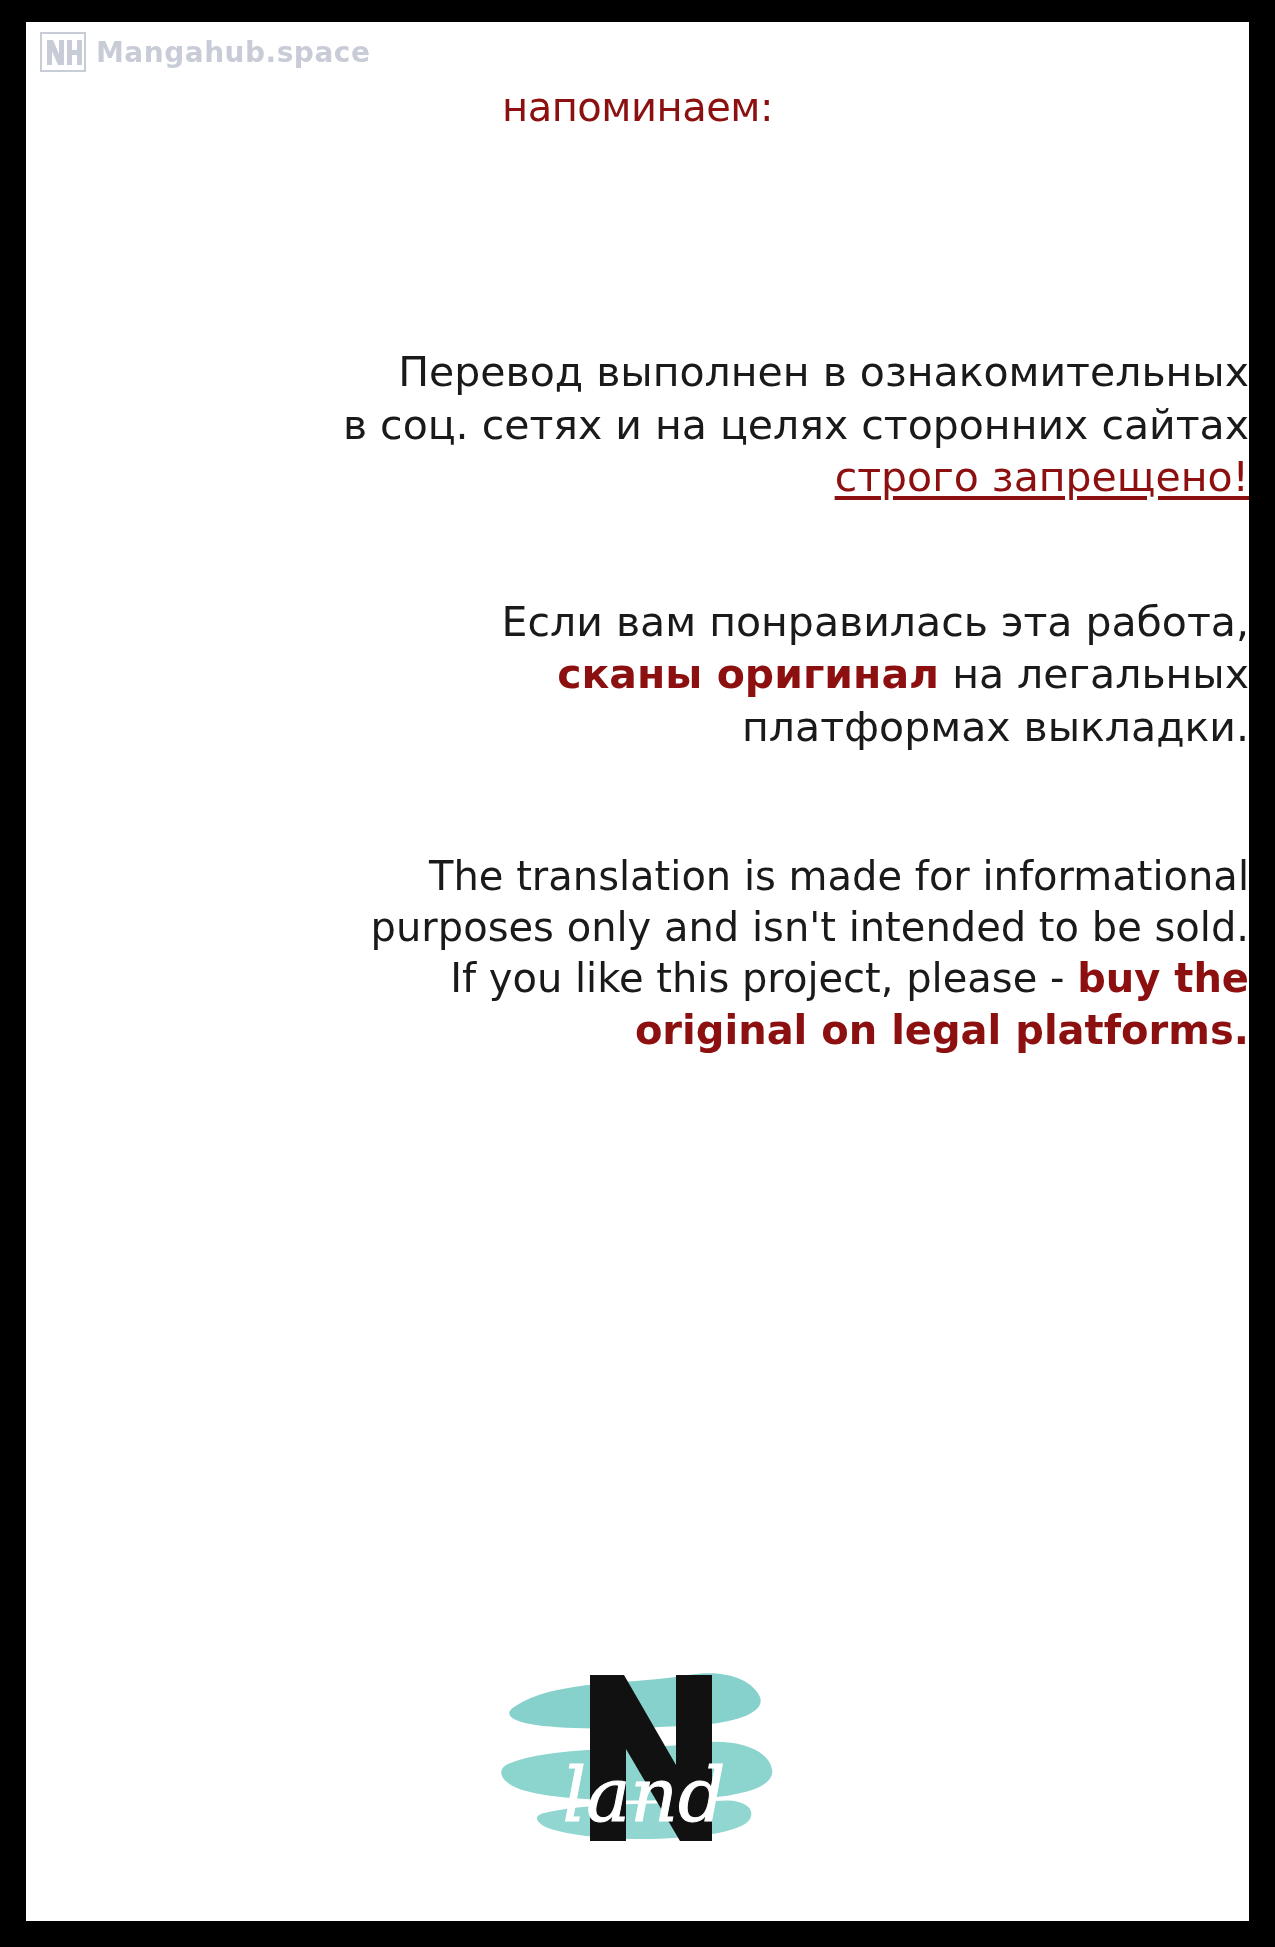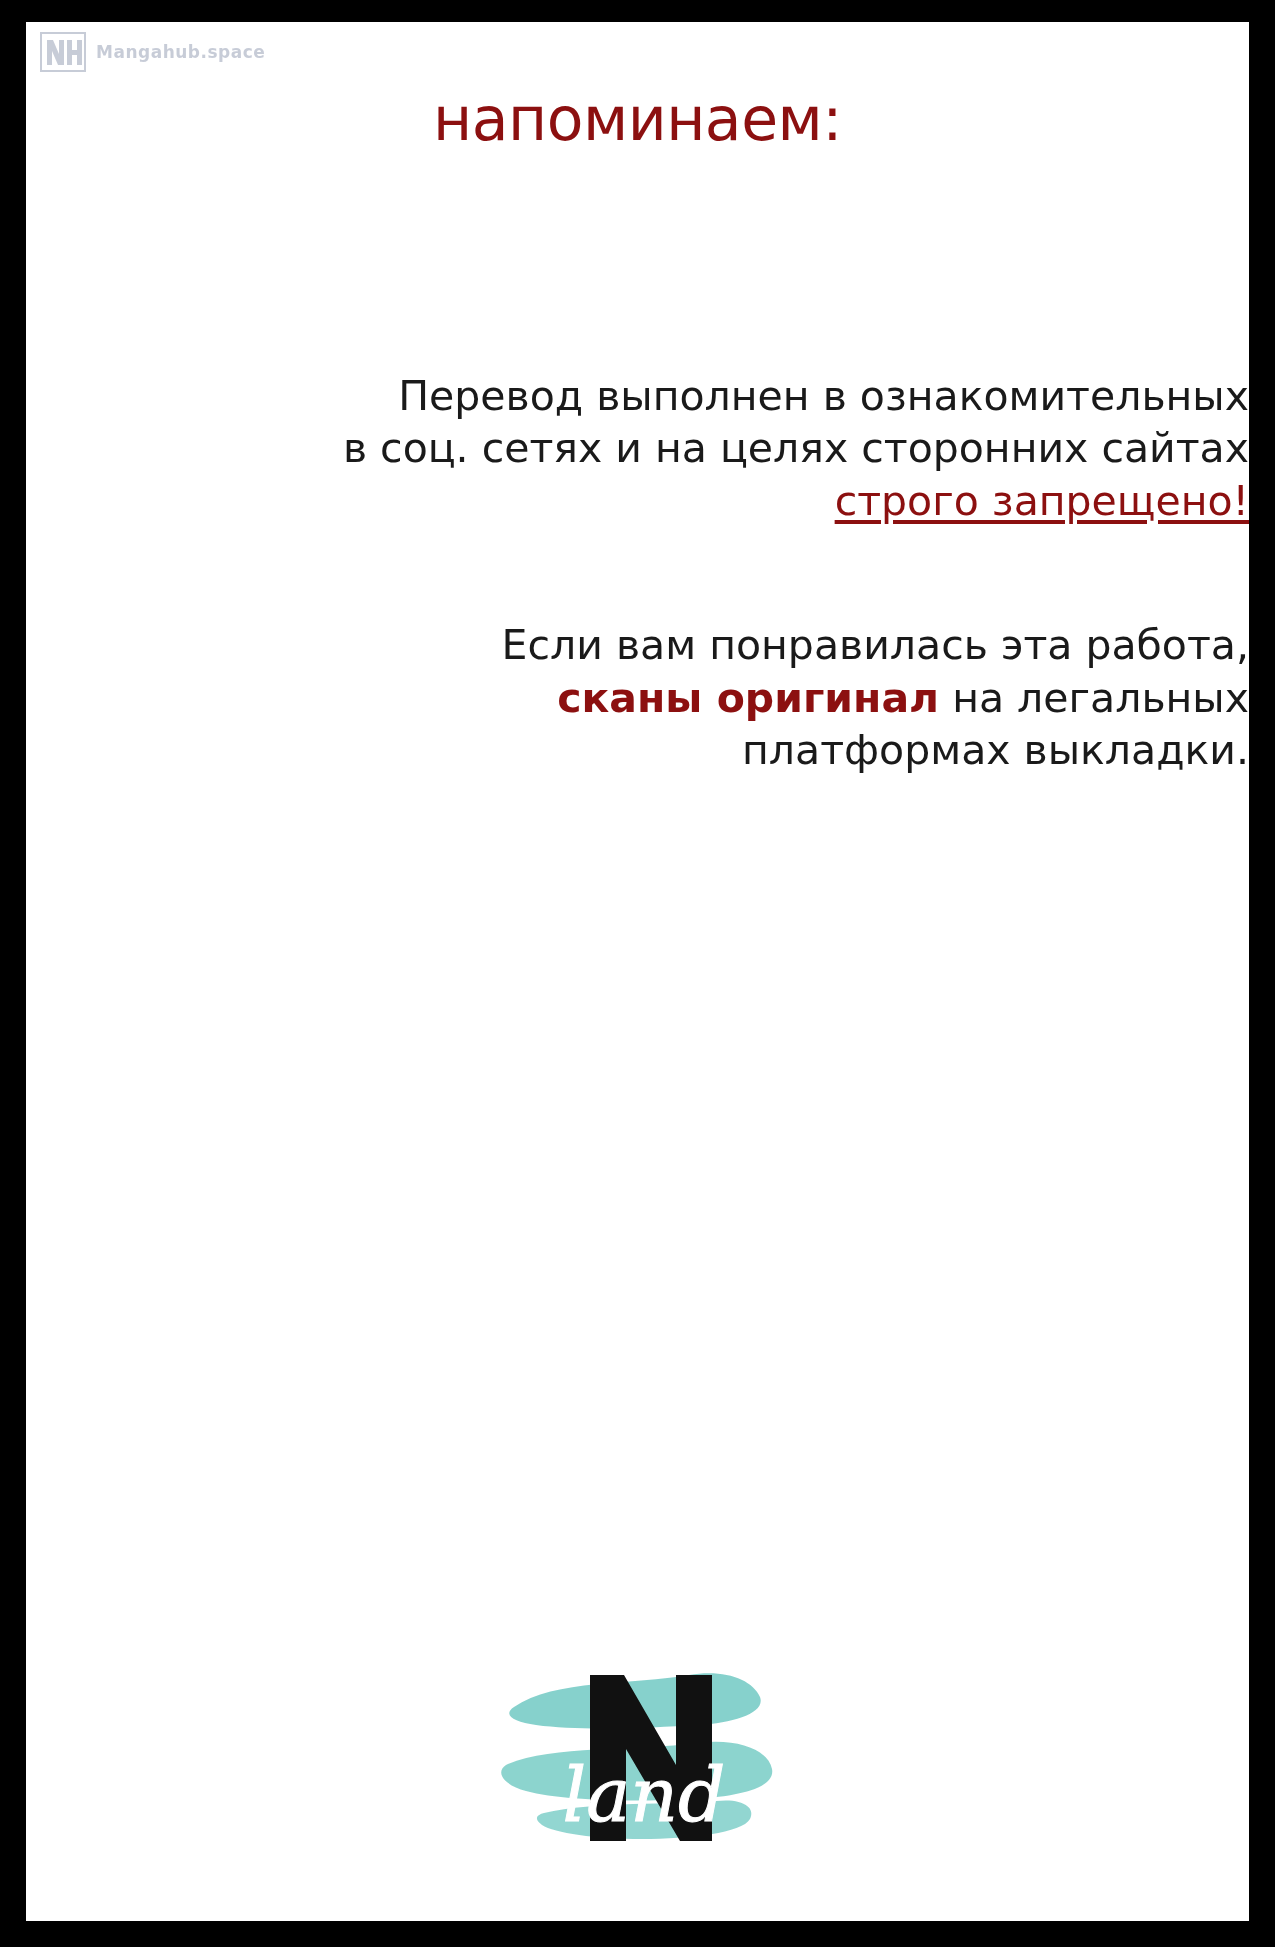--- a/index.html
+++ b/index.html
@@ -44,42 +44,42 @@
   }
   #watermark .wm-logo {
     width: 46px;
     height: 40px;
     position: relative;
     flex: none;
   }
   #watermark .wm-logo svg { display: block; }
   #watermark .wm-text {
     font-family: "DejaVu Sans", sans-serif;
-    font-size: 17px;
+    font-size: 28px;
     letter-spacing: 0.5px;
     color: #9ba3b8;
     font-weight: 600;
   }
 
   
   .title-block {
     margin-top: 62px;
     text-align: center;
   }
   .title-line1 {
     font-family: "DejaVu Sans", sans-serif;
     font-size: 60px;
     font-weight: 400;
     color: #111111;
     letter-spacing: -0.5px;
     line-height: 1.12;
   }
   .title-line2 {
     font-family: "DejaVu Sans", sans-serif;
-    font-size: 60px;
+    font-size: 40px;
     font-weight: 400;
     color: #8c1010;
     letter-spacing: -0.5px;
     line-height: 1.18;
   }
 
   .body-block {
     text-align: right;
     color: #1a1a1a;
   }
@@ -158,20 +158,26 @@
         <span class="ln">в соц. сетях и на целях сторонних сайтах</span>
         <span class="ln"><span class="accent-underline">строго запрещено!</span></span>
       </div>
 
       <div class="para" id="para-ru-2">
         <span class="ln">Если вам понравилась эта работа,</span>
         <span class="ln"><span class="accent">сканы оригинал</span><span> на легальных</span></span>
         <span class="ln">платформах выкладки.</span>
       </div>
 
+      <div class="para" id="para-en">
+        <span class="ln">The translation is made for informational</span>
+        <span class="ln">purposes only and isn't intended to be sold.</span>
+        <span class="ln"><span>If you like this project, please - </span><span class="accent-en">buy the</span></span>
+        <span class="ln accent-en">original on legal platforms.</span>
+      </div>
 
     </div>
 
     <div id="brand-logo">
       <svg width="320" height="230" viewBox="0 0 320 230" xmlns="http://www.w3.org/2000/svg">
         <g>
           <path d="M30 62 C70 34, 150 40, 205 30 C240 24, 268 34, 276 52 C282 68, 250 78, 215 80 C165 83, 95 86, 52 80 C30 77, 18 70, 30 62 Z" fill="#7fcfc9" opacity="0.95"></path>
           <path d="M22 120 C66 100, 150 106, 214 98 C252 93, 284 104, 288 124 C292 144, 250 152, 208 154 C150 157, 80 156, 42 146 C22 141, 10 128, 22 120 Z" fill="#7fcfc9" opacity="0.9"></path>
           <path d="M60 168 C110 156, 190 160, 232 156 C258 153, 272 162, 266 174 C258 188, 206 194, 158 194 C112 194, 70 188, 58 180 C50 174, 52 170, 60 168 Z" fill="#7fcfc9" opacity="0.85"></path>
         </g>

